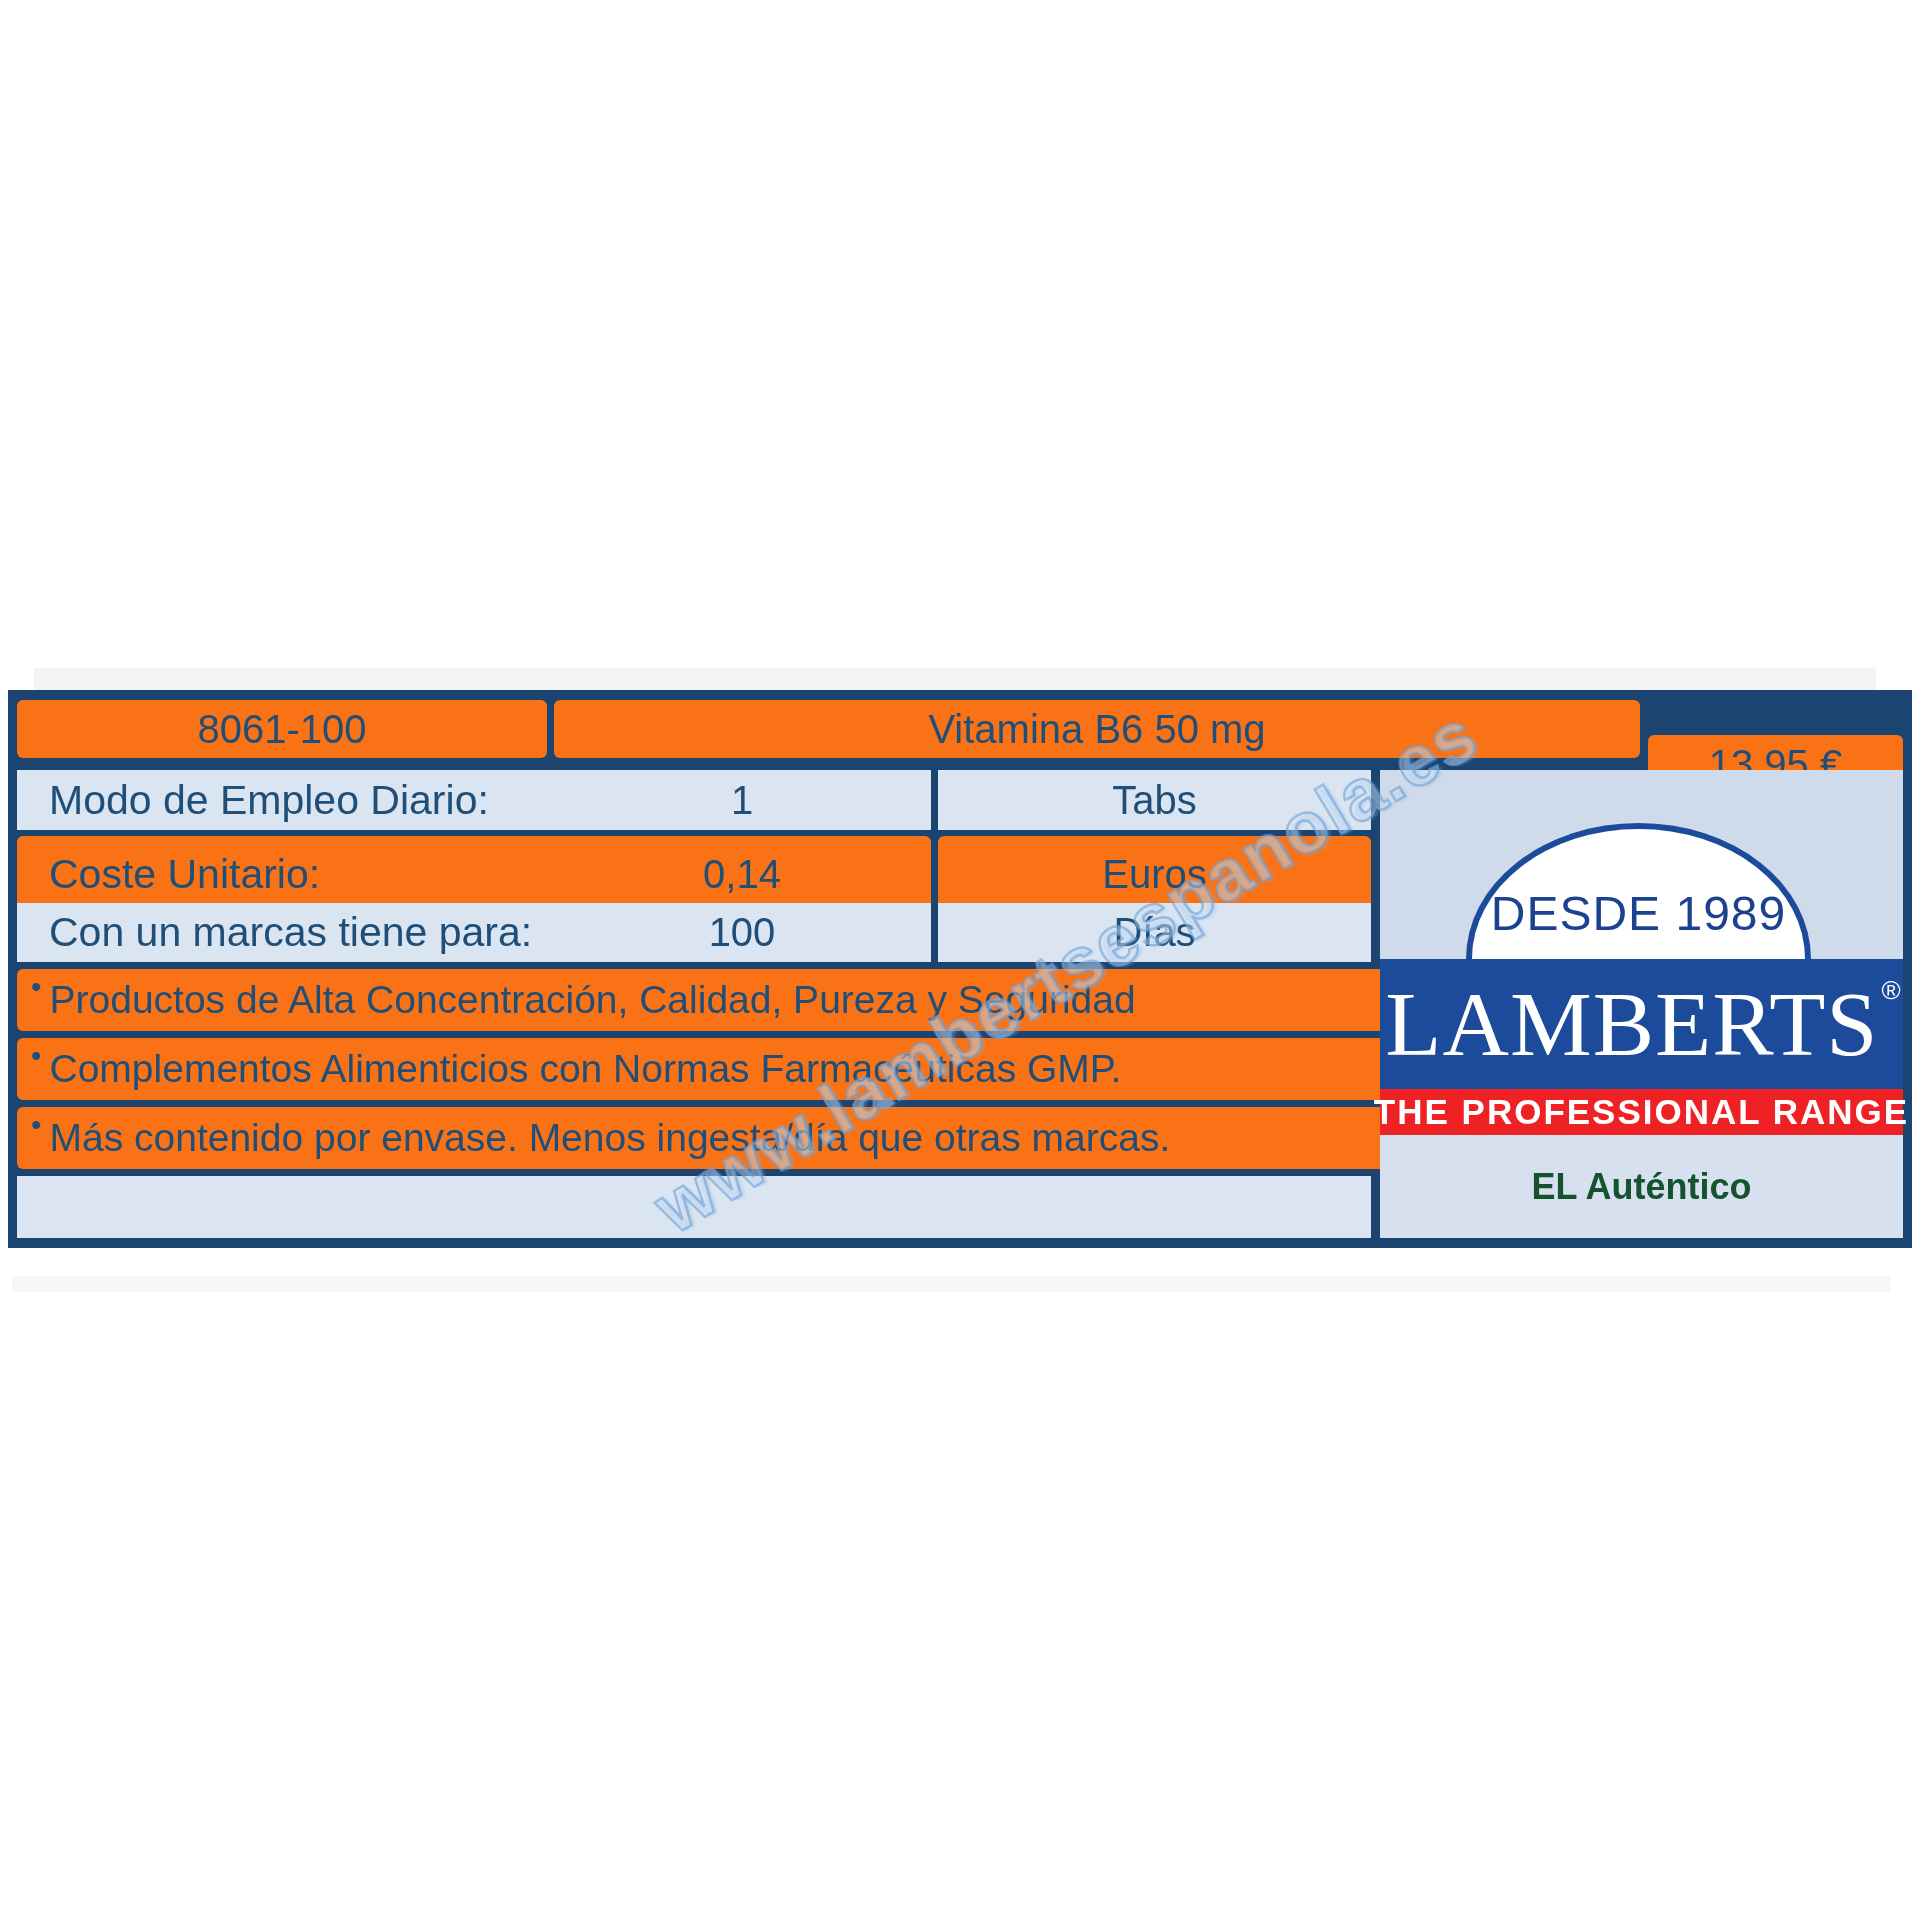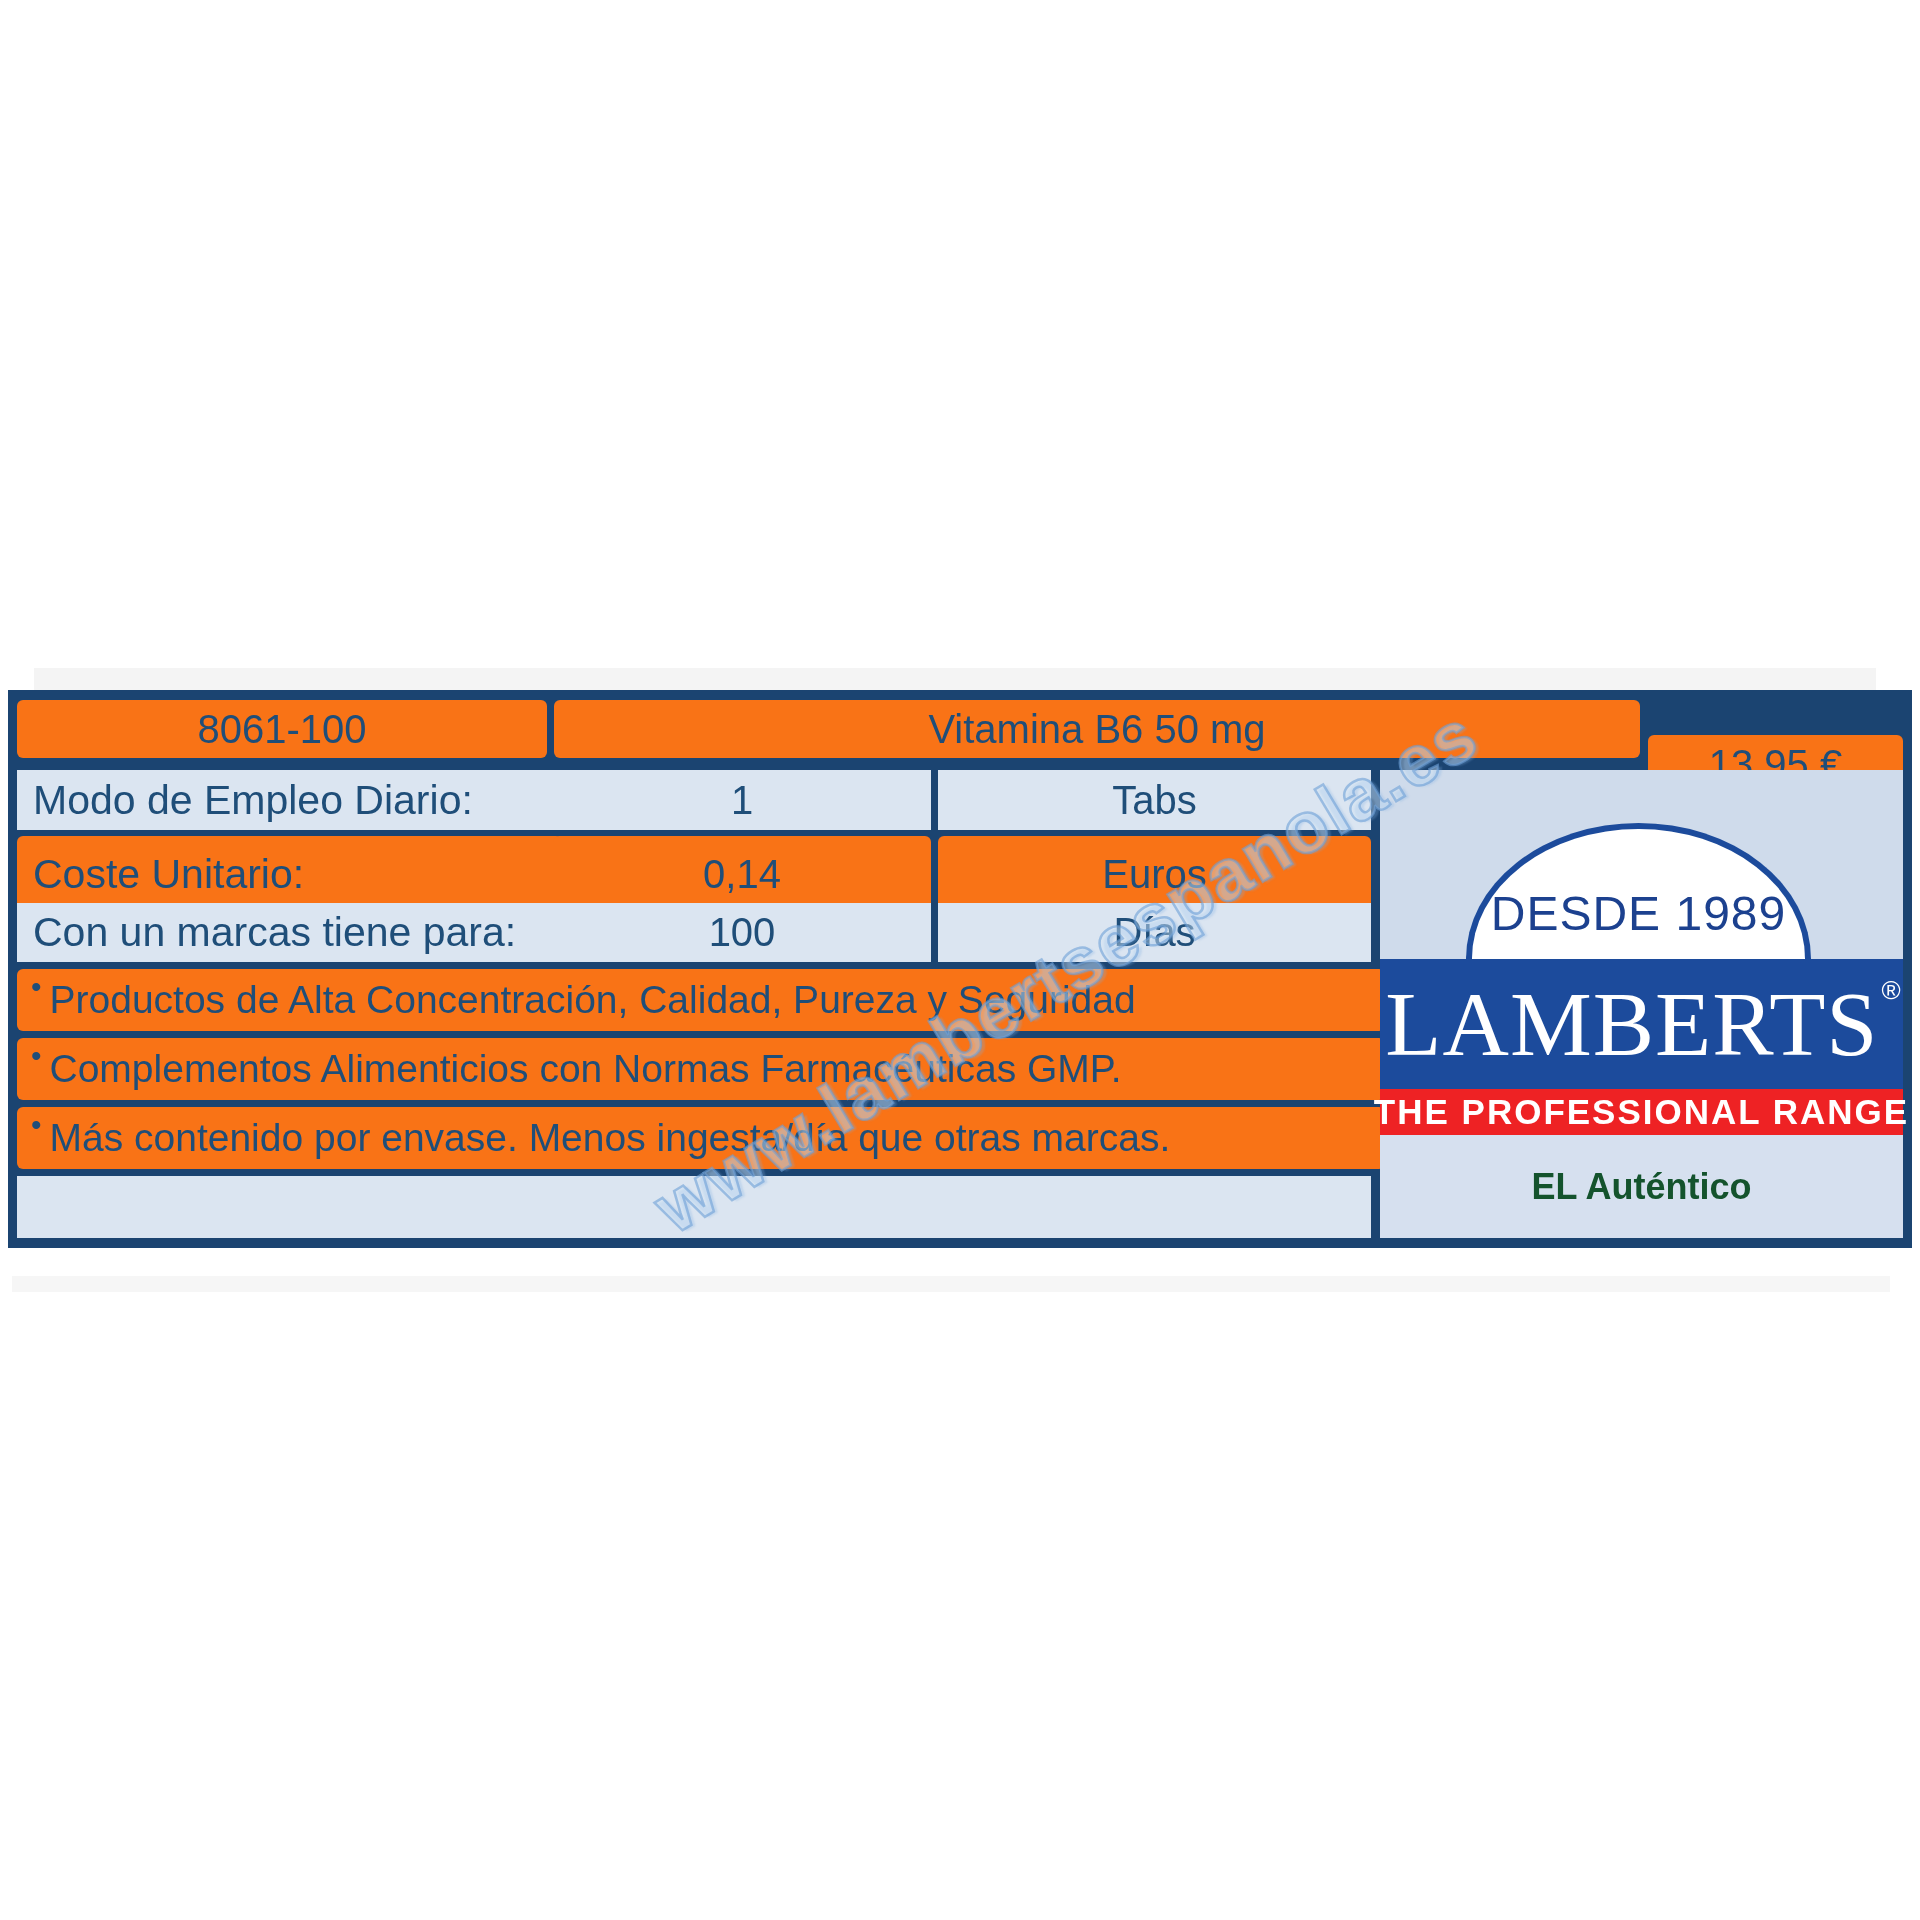--- a/index.html
+++ b/index.html
@@ -8,21 +8,21 @@
     font-family:"Liberation Sans", sans-serif;
   }
   .band{position:absolute;background:#f4f4f4;}
   #band-top{left:34px;top:668px;width:1842px;height:22px;}
   #band-bottom{left:12px;top:1276px;width:1878px;height:16px;background:#f6f6f6;}
 
   
   #tbl{position:absolute;left:8px;top:690px;width:1904px;height:558px;background:#1b4471;}
   .cell{position:absolute;display:flex;align-items:center;justify-content:center;
         color:#1f4e79;font-size:40px;white-space:nowrap;overflow:hidden;}
-  .cell.left{justify-content:flex-start;padding-left:16px;font-size:41px;}
+  .cell.left{justify-content:flex-start;padding-left:32px;font-size:41px;}
   .white{background:#f97316;border-radius:6px;}
   .lite{background:#dbe5f1;}
 
   
   .r1{top:10px;height:58px;}
   #c-code{left:9px;width:530px;}
   #c-name{left:546px;width:1086px;}
   #c-price{left:1640px;width:255px;margin-top:35px;}
 
   

